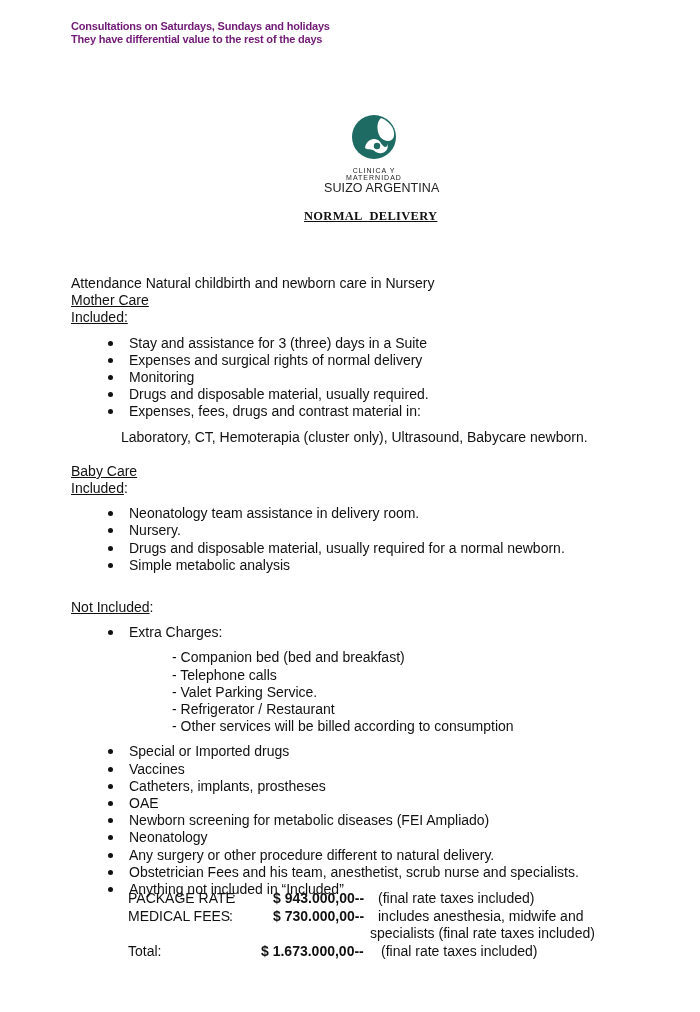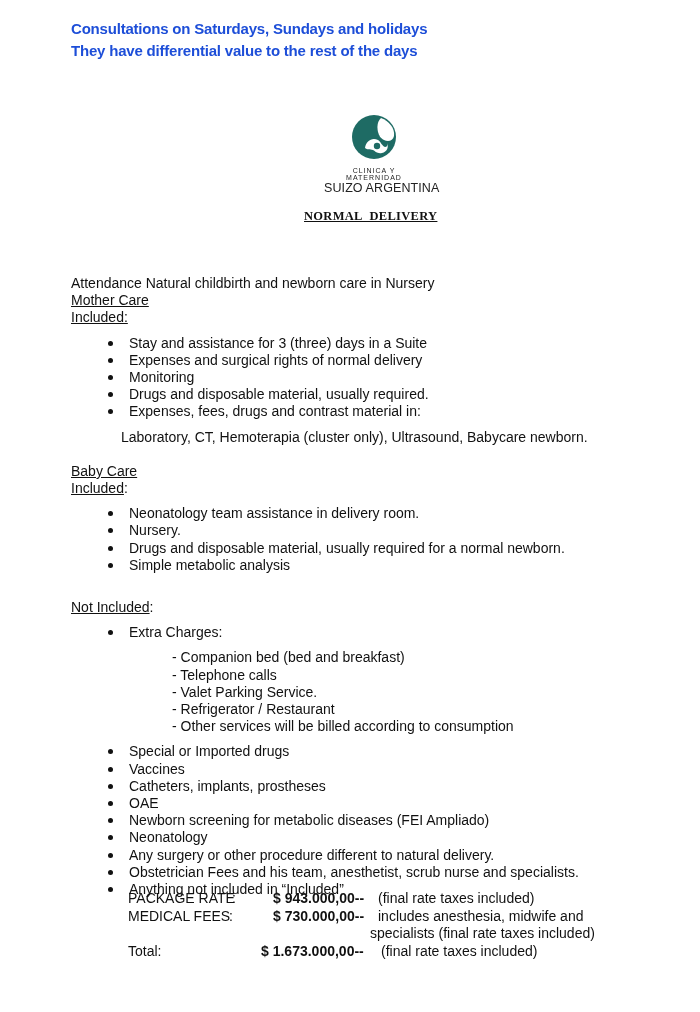--- a/index.html
+++ b/index.html
@@ -1,25 +1,25 @@
 <!DOCTYPE html>
 <html><head>
 <meta charset="utf-8">
 <style>
   html, body { margin: 0; padding: 0; background: #ffffff; }
   body {
     width: 700px; height: 1012px; position: relative; overflow: hidden;
     font-family: "Liberation Sans", sans-serif; color: #111;
   }
   .red {
-    position: absolute; left: 71px; color: #1d4ed8; font-weight: bold;
-    font-size: 15px; letter-spacing: -0.2px;
+    position: absolute; left: 71px; color: #701a75; font-weight: bold;
+    font-size: 11px; letter-spacing: -0.2px;
   }
   #notice1 { top: 20px; }
-  #notice2 { top: 42px; }
+  #notice2 { top: 33px; }
 
   .logo { position: absolute; left: 324px; top: 114px; width: 100px; text-align: center; }
   .logo svg { display: block; margin: 0 auto; }
   .logo .l1 { font-size: 7px; letter-spacing: 1px; margin-top: 7px; color: #222; }
   .logo .l2 { font-size: 12.5px; color: #222; margin-top: 0; letter-spacing: 0.1px; white-space: nowrap; }
 
   .doc-title {
     position: absolute; left: 304px; top: 209px;
     font-family: "Liberation Serif", serif; font-weight: bold; font-size: 12.5px;
     text-decoration: underline; letter-spacing: 0.3px; word-spacing: 4px;

